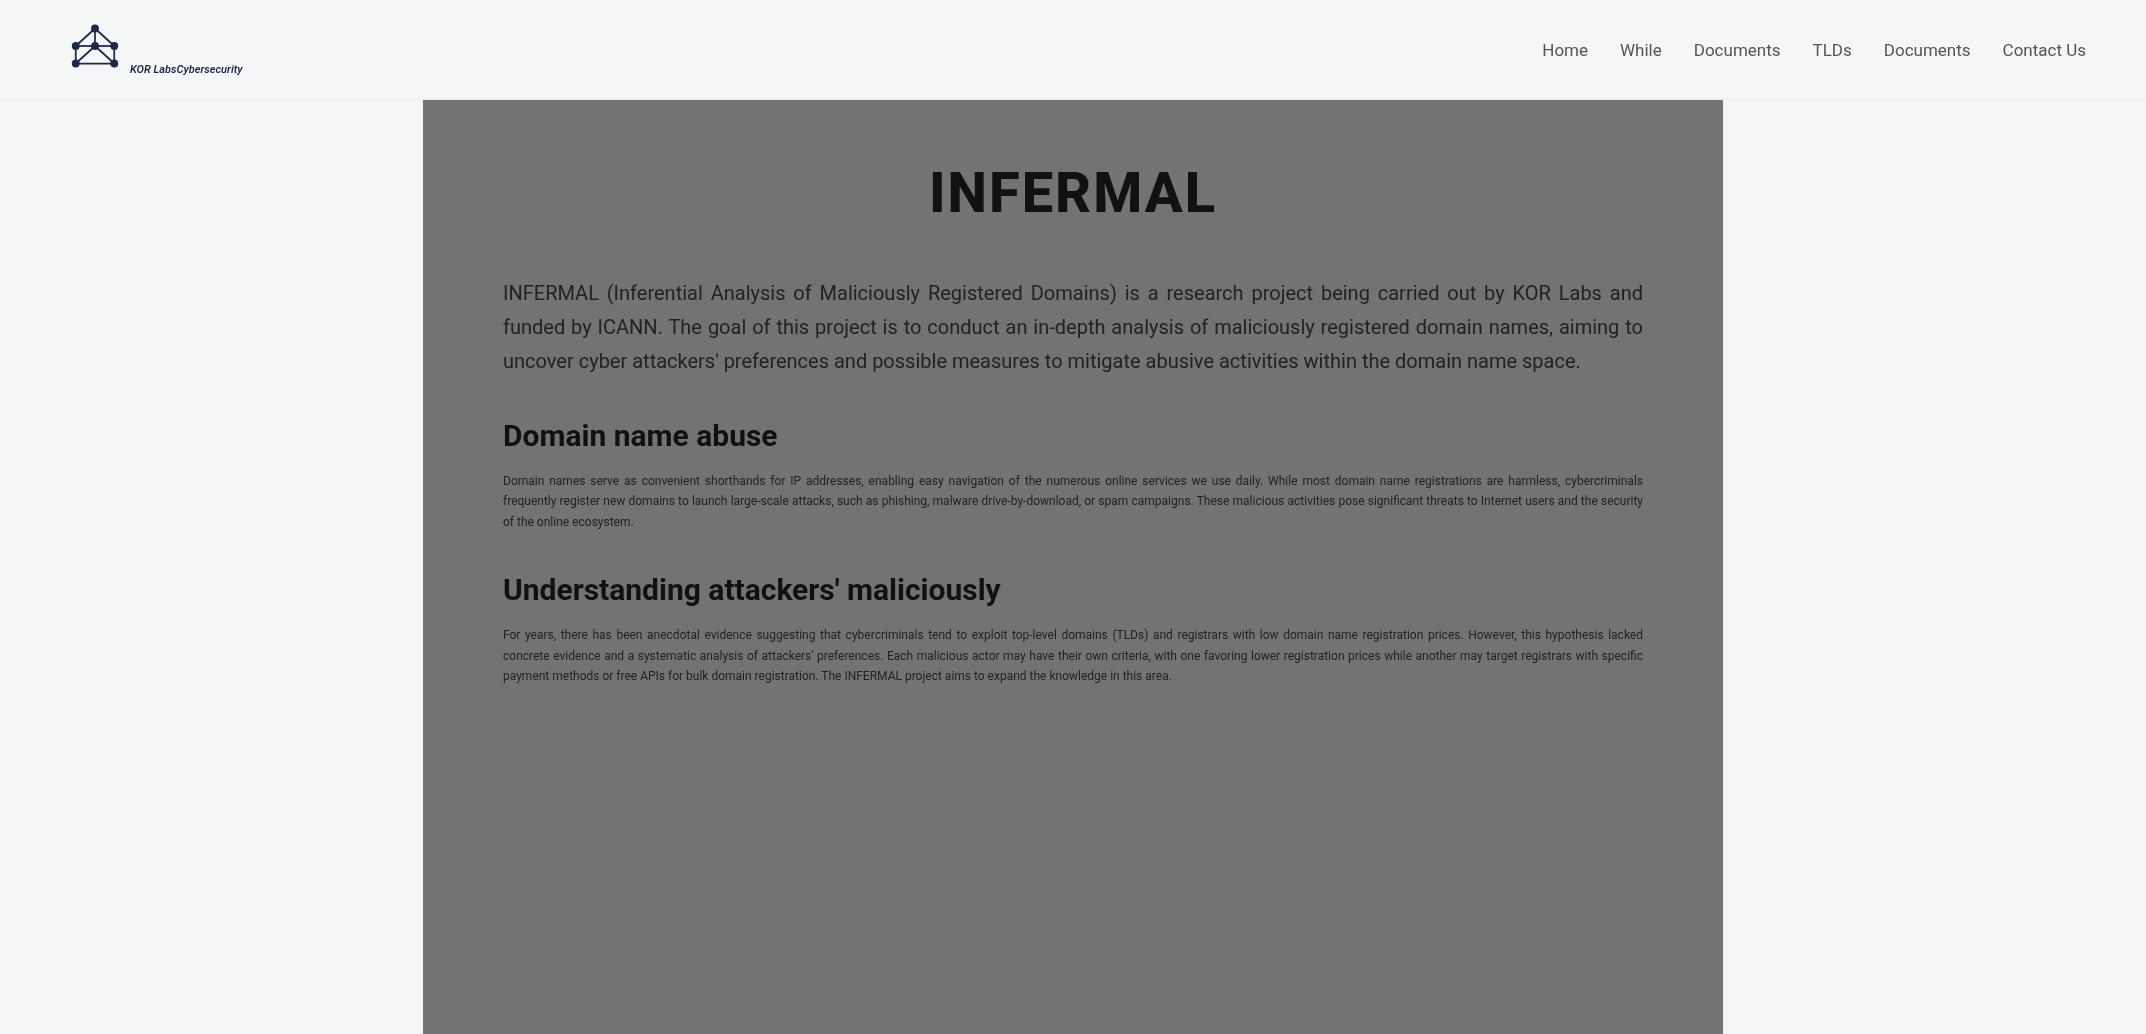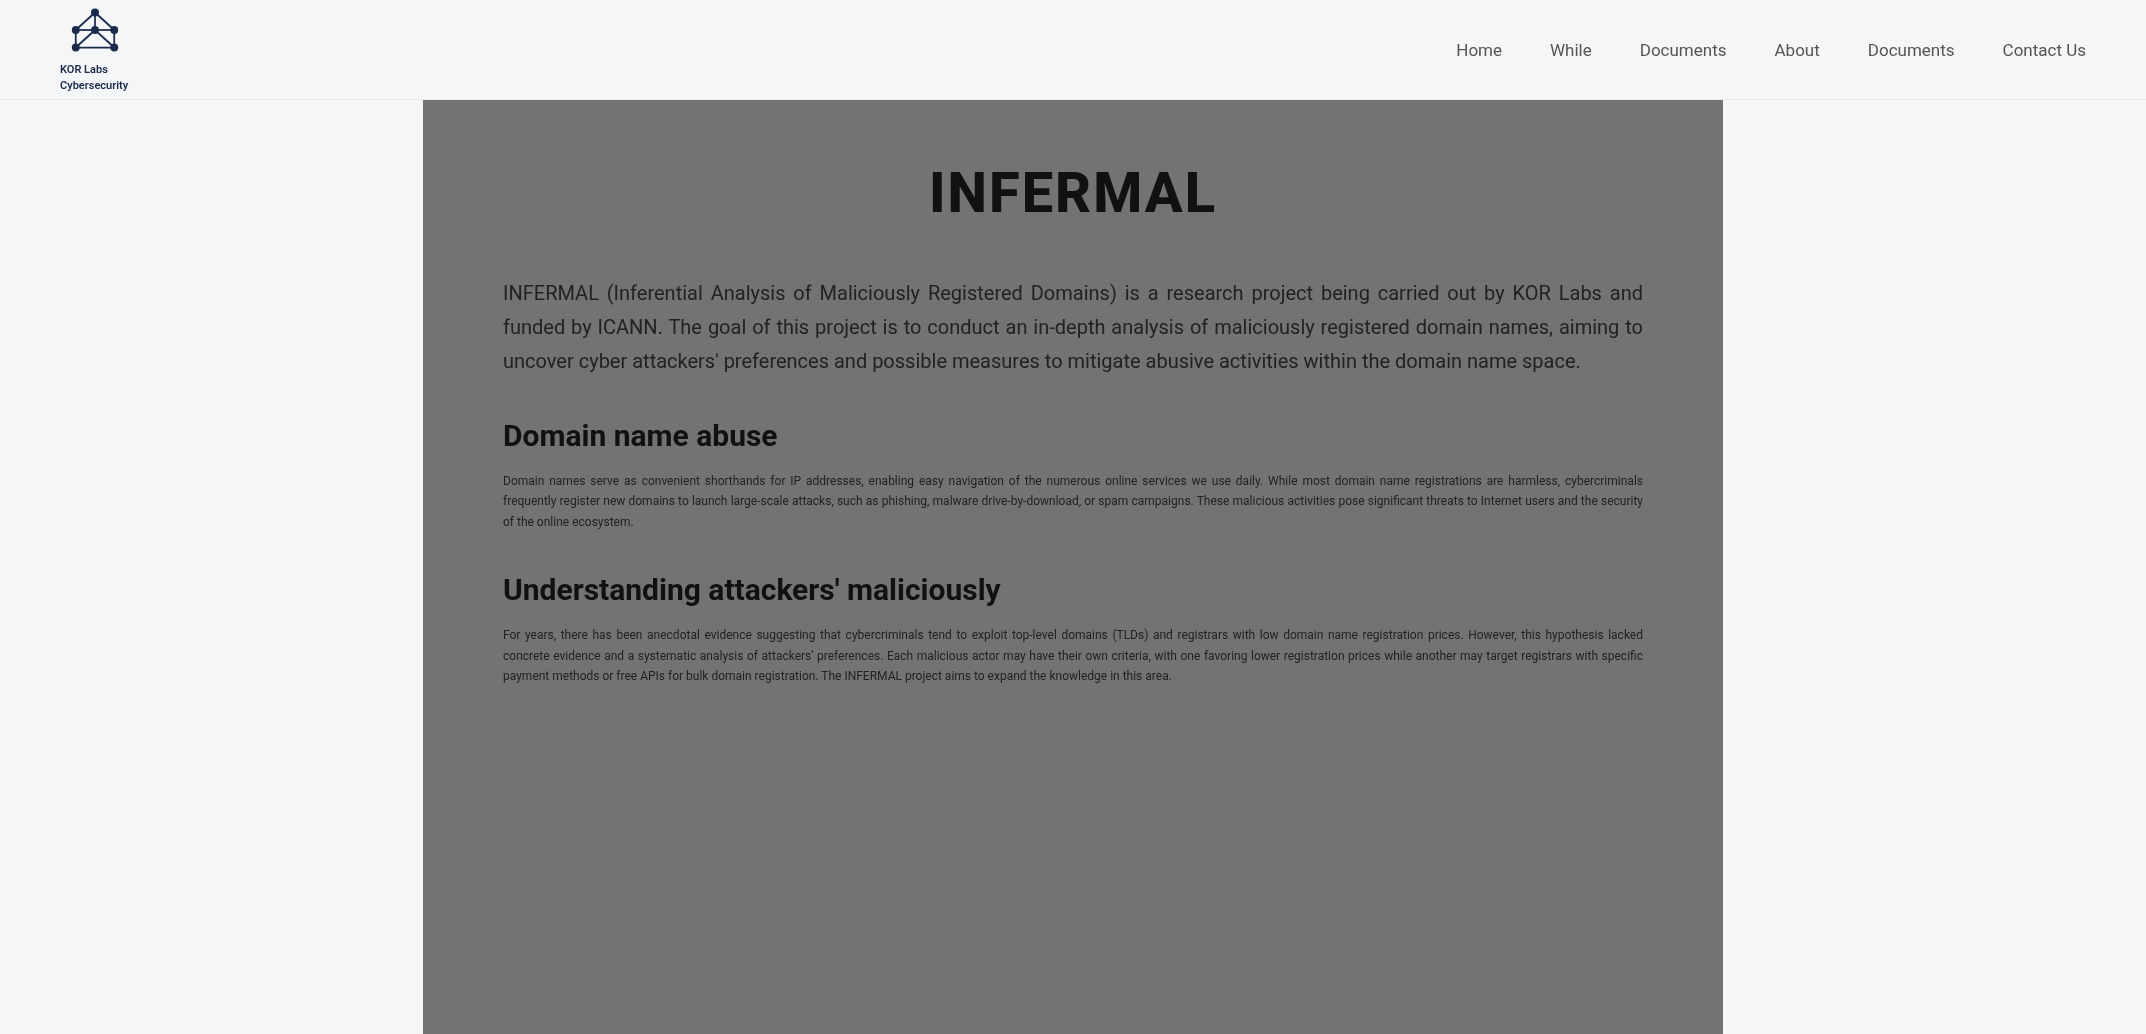--- a/index.html
+++ b/index.html
@@ -20,41 +20,42 @@
       border-bottom: 1px solid #e8e9eb;
       padding: 0 60px;
       display: flex;
       align-items: center;
       justify-content: space-between;
       height: 100px;
     }
 
     .logo-container {
       display: flex;
-      flex-direction: column;
-      align-items: flex-start;
+      flex-direction: row;
+      align-items: flex-end;
+      font-style: italic;
     }
 
     .logo-svg {
       width: 70px;
       height: 55px;
     }
 
     .logo-text {
       font-size: 11px;
       color: #1a2a4a;
       text-align: center;
       font-weight: 600;
       line-height: 1.3;
       margin-top: 2px;
     }
 
     nav {
       display: flex;
-      gap: 48px;
+      gap: 32px;
       align-items: center;
     }
 
     nav a {
       text-decoration: none;
       color: #555;
       font-size: 17px;
       font-weight: 400;
     }
 
@@ -131,21 +132,21 @@
       <line x1="40" y1="26" x2="62" y2="46" stroke="#1a2a4a" stroke-width="2"></line>
     </svg>
     <span class="logo-text">KOR Labs</span>
     <span class="logo-text">Cybersecurity</span>
   </div>
 
   <nav>
     <a href="#">Home</a>
     <a href="#">While</a>
     <a href="#">Documents</a>
-    <a href="#">About</a>
+    <a href="#">TLDs</a>
     <a href="#">Documents</a>
     <a href="#">Contact Us</a>
   </nav>
 </header>
 
 <main>
   <h1 class="page-title">INFERMAL</h1>
 
   <p class="intro-paragraph">INFERMAL (Inferential Analysis of Maliciously Registered Domains) is a research project being carried out by KOR Labs and funded by ICANN. The goal of this project is to conduct an in-depth analysis of maliciously registered domain names, aiming to uncover cyber attackers' preferences and possible measures to mitigate abusive activities within the domain name space.</p>
 

